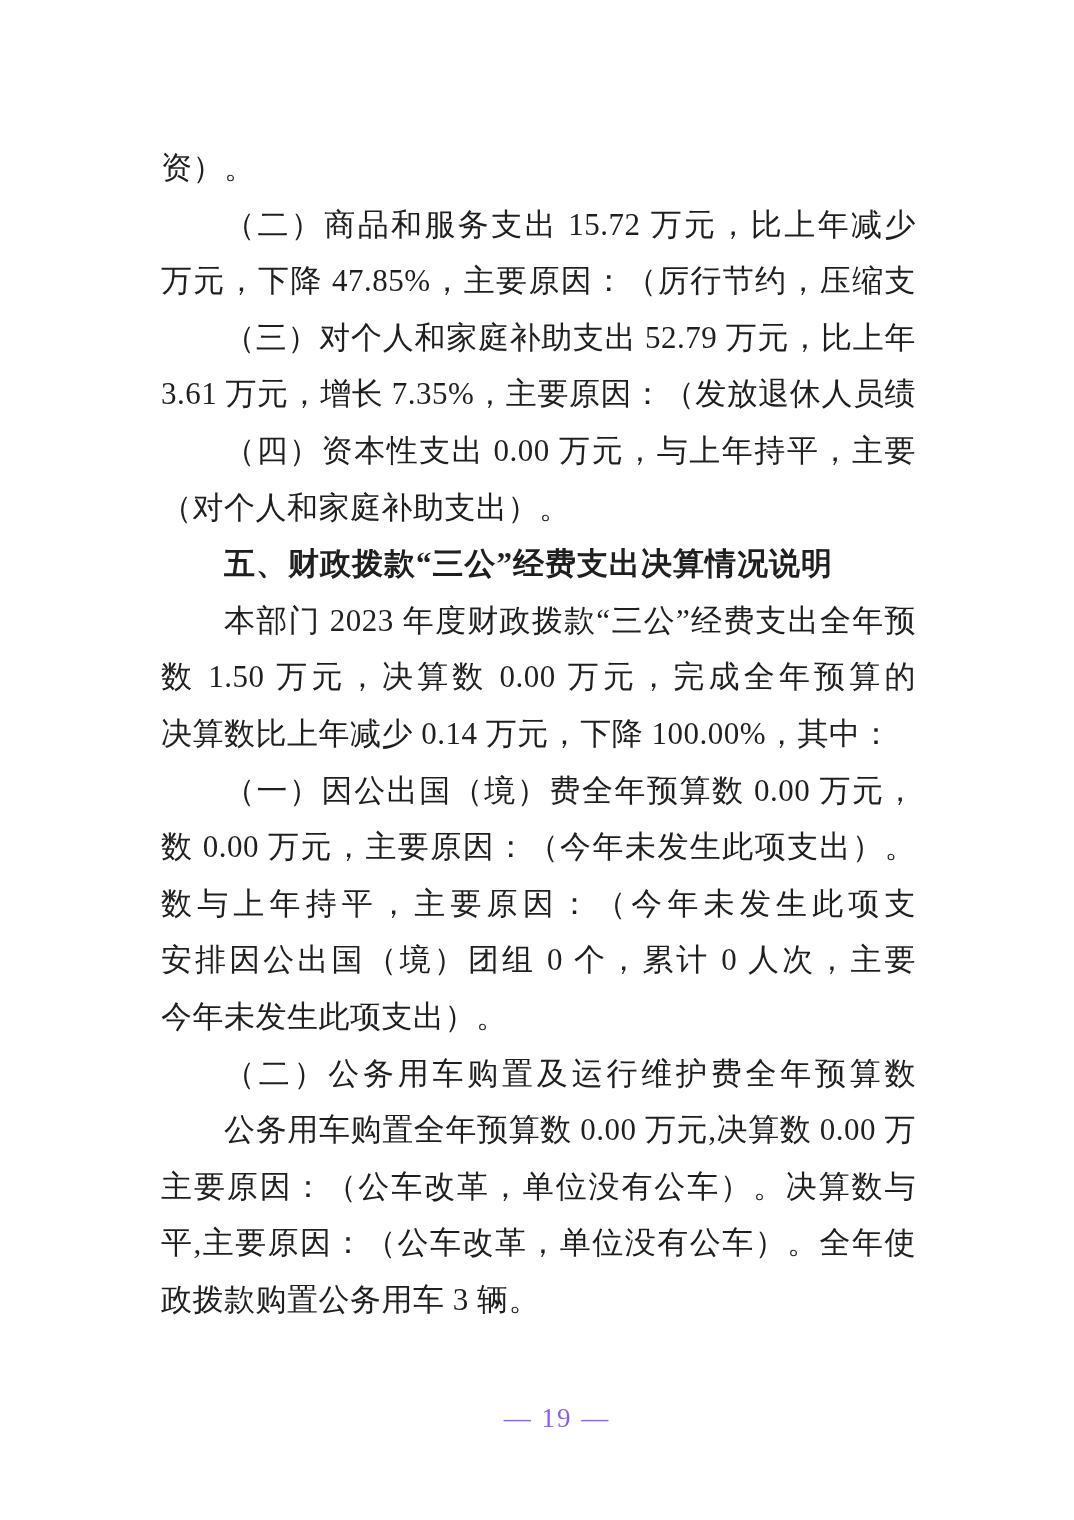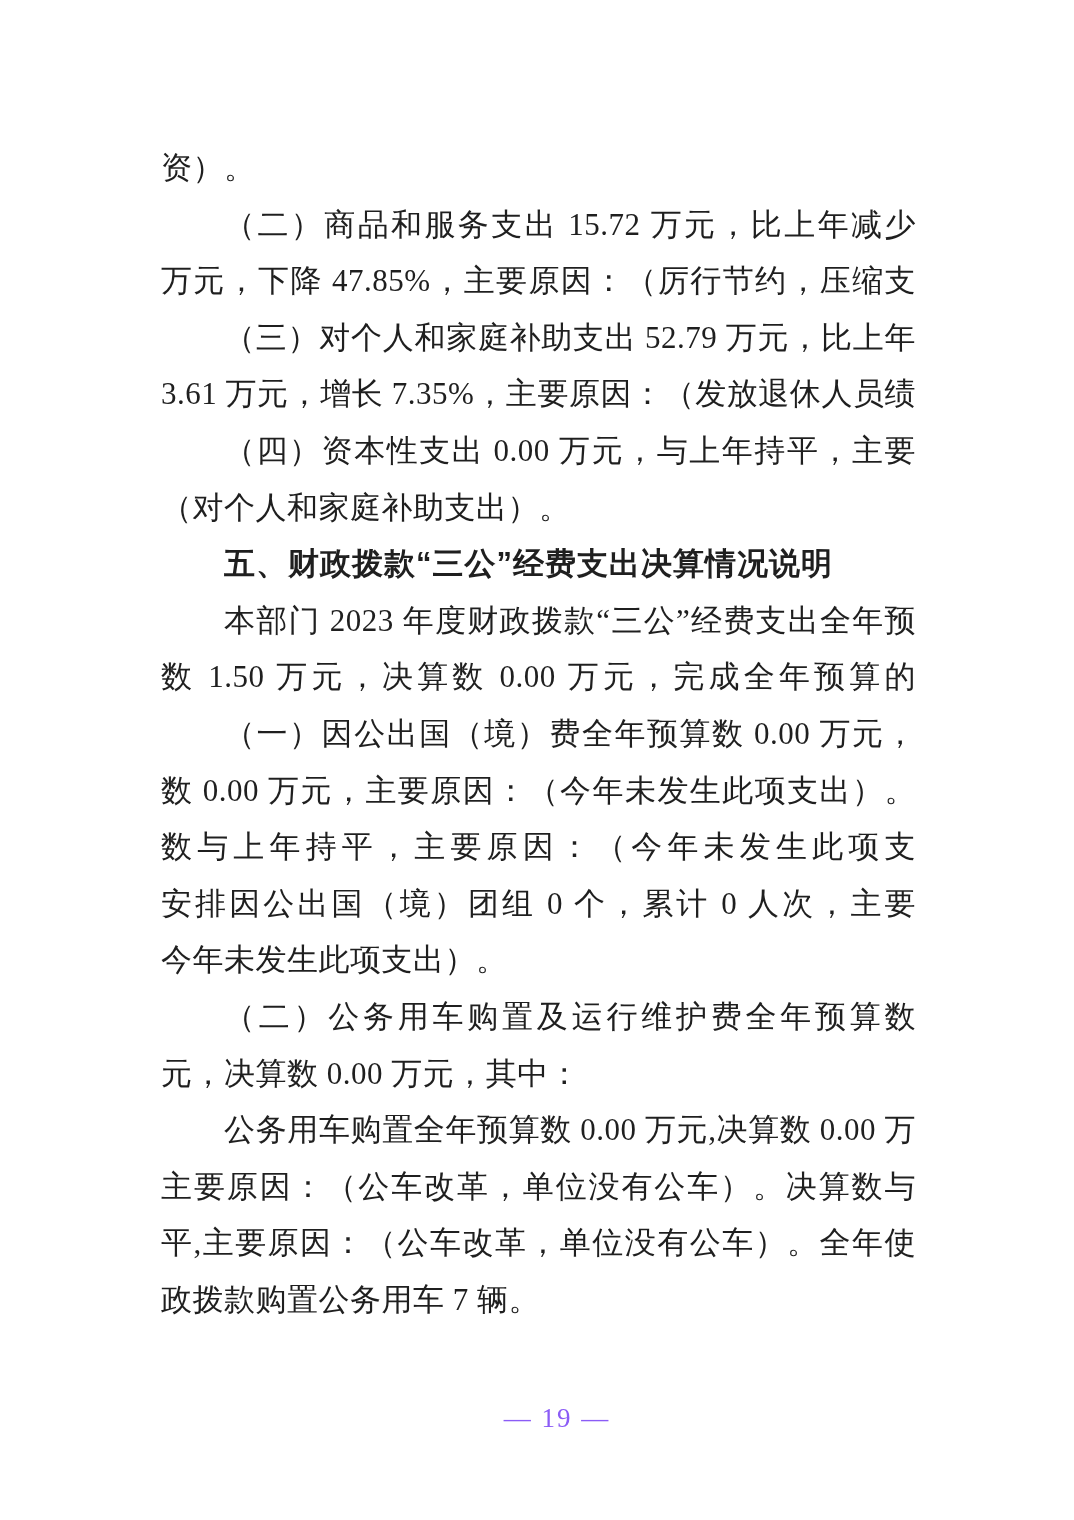--- a/index.html
+++ b/index.html
@@ -35,21 +35,21 @@
     text-align-last: justify;
     white-space: normal;
     overflow: hidden;
     height: 56.6px;
   }
   
   .indent {
     padding-left: 63px;
   }
   .heading {
-    font-family: Liberation Sans, sans-serif;
+    font-family: Liberation Serif, serif;
     font-weight: bold;
     letter-spacing: 1px;
   }
   .footer {
     position: absolute;
     top: 1403px;
     left: 0;
     width: 100%;
     text-align: center;
     font-size: 27px;
@@ -66,29 +66,29 @@
     <div class="line">资）。</div>
     <div class="line indent fill">（二）商品和服务支出 15.72 万元，比上年减少 14.42</div>
     <div class="line fill">万元，下降 47.85%，主要原因：（厉行节约，压缩支出）。</div>
     <div class="line indent fill">（三）对个人和家庭补助支出 52.79 万元，比上年增加</div>
     <div class="line fill">3.61 万元，增长 7.35%，主要原因：（发放退休人员绩效）。</div>
     <div class="line indent fill">（四）资本性支出 0.00 万元，与上年持平，主要原因：</div>
     <div class="line">（对个人和家庭补助支出）。</div>
     <div class="line indent heading">五、财政拨款“三公”经费支出决算情况说明</div>
     <div class="line indent fill">本部门 2023 年度财政拨款“三公”经费支出全年预算</div>
     <div class="line fill">数 1.50 万元，决算数 0.00 万元，完成全年预算的 0.00%；</div>
+    <div class="line">决算数比上年减少 0.14 万元，下降 100.00%，其中：</div>
     <div class="line indent fill">（一）因公出国（境）费全年预算数 0.00 万元，决算</div>
     <div class="line fill">数 0.00 万元，主要原因：（今年未发生此项支出）。决算</div>
     <div class="line fill">数与上年持平，主要原因：（今年未发生此项支出）。全年</div>
     <div class="line fill">安排因公出国（境）团组 0 个，累计 0 人次，主要是：（今</div>
     <div class="line">今年未发生此项支出）。</div>
     <div class="line indent fill">（二）公务用车购置及运行维护费全年预算数 0.00 万</div>
-    <div class="line">元，决算数 0.00 万元，其中：</div>
     <div class="line indent fill">公务用车购置全年预算数 0.00 万元,决算数 0.00 万元，</div>
     <div class="line fill">主要原因：（公车改革，单位没有公车）。决算数与上年持</div>
     <div class="line fill">平,主要原因：（公车改革，单位没有公车）。全年使用财</div>
-    <div class="line">政拨款购置公务用车 7 辆。</div>
+    <div class="line">政拨款购置公务用车 3 辆。</div>
   </div>
 
   <div class="footer">
     <span>— 19 —</span>
   </div>
 </div>
 
 </body></html>

